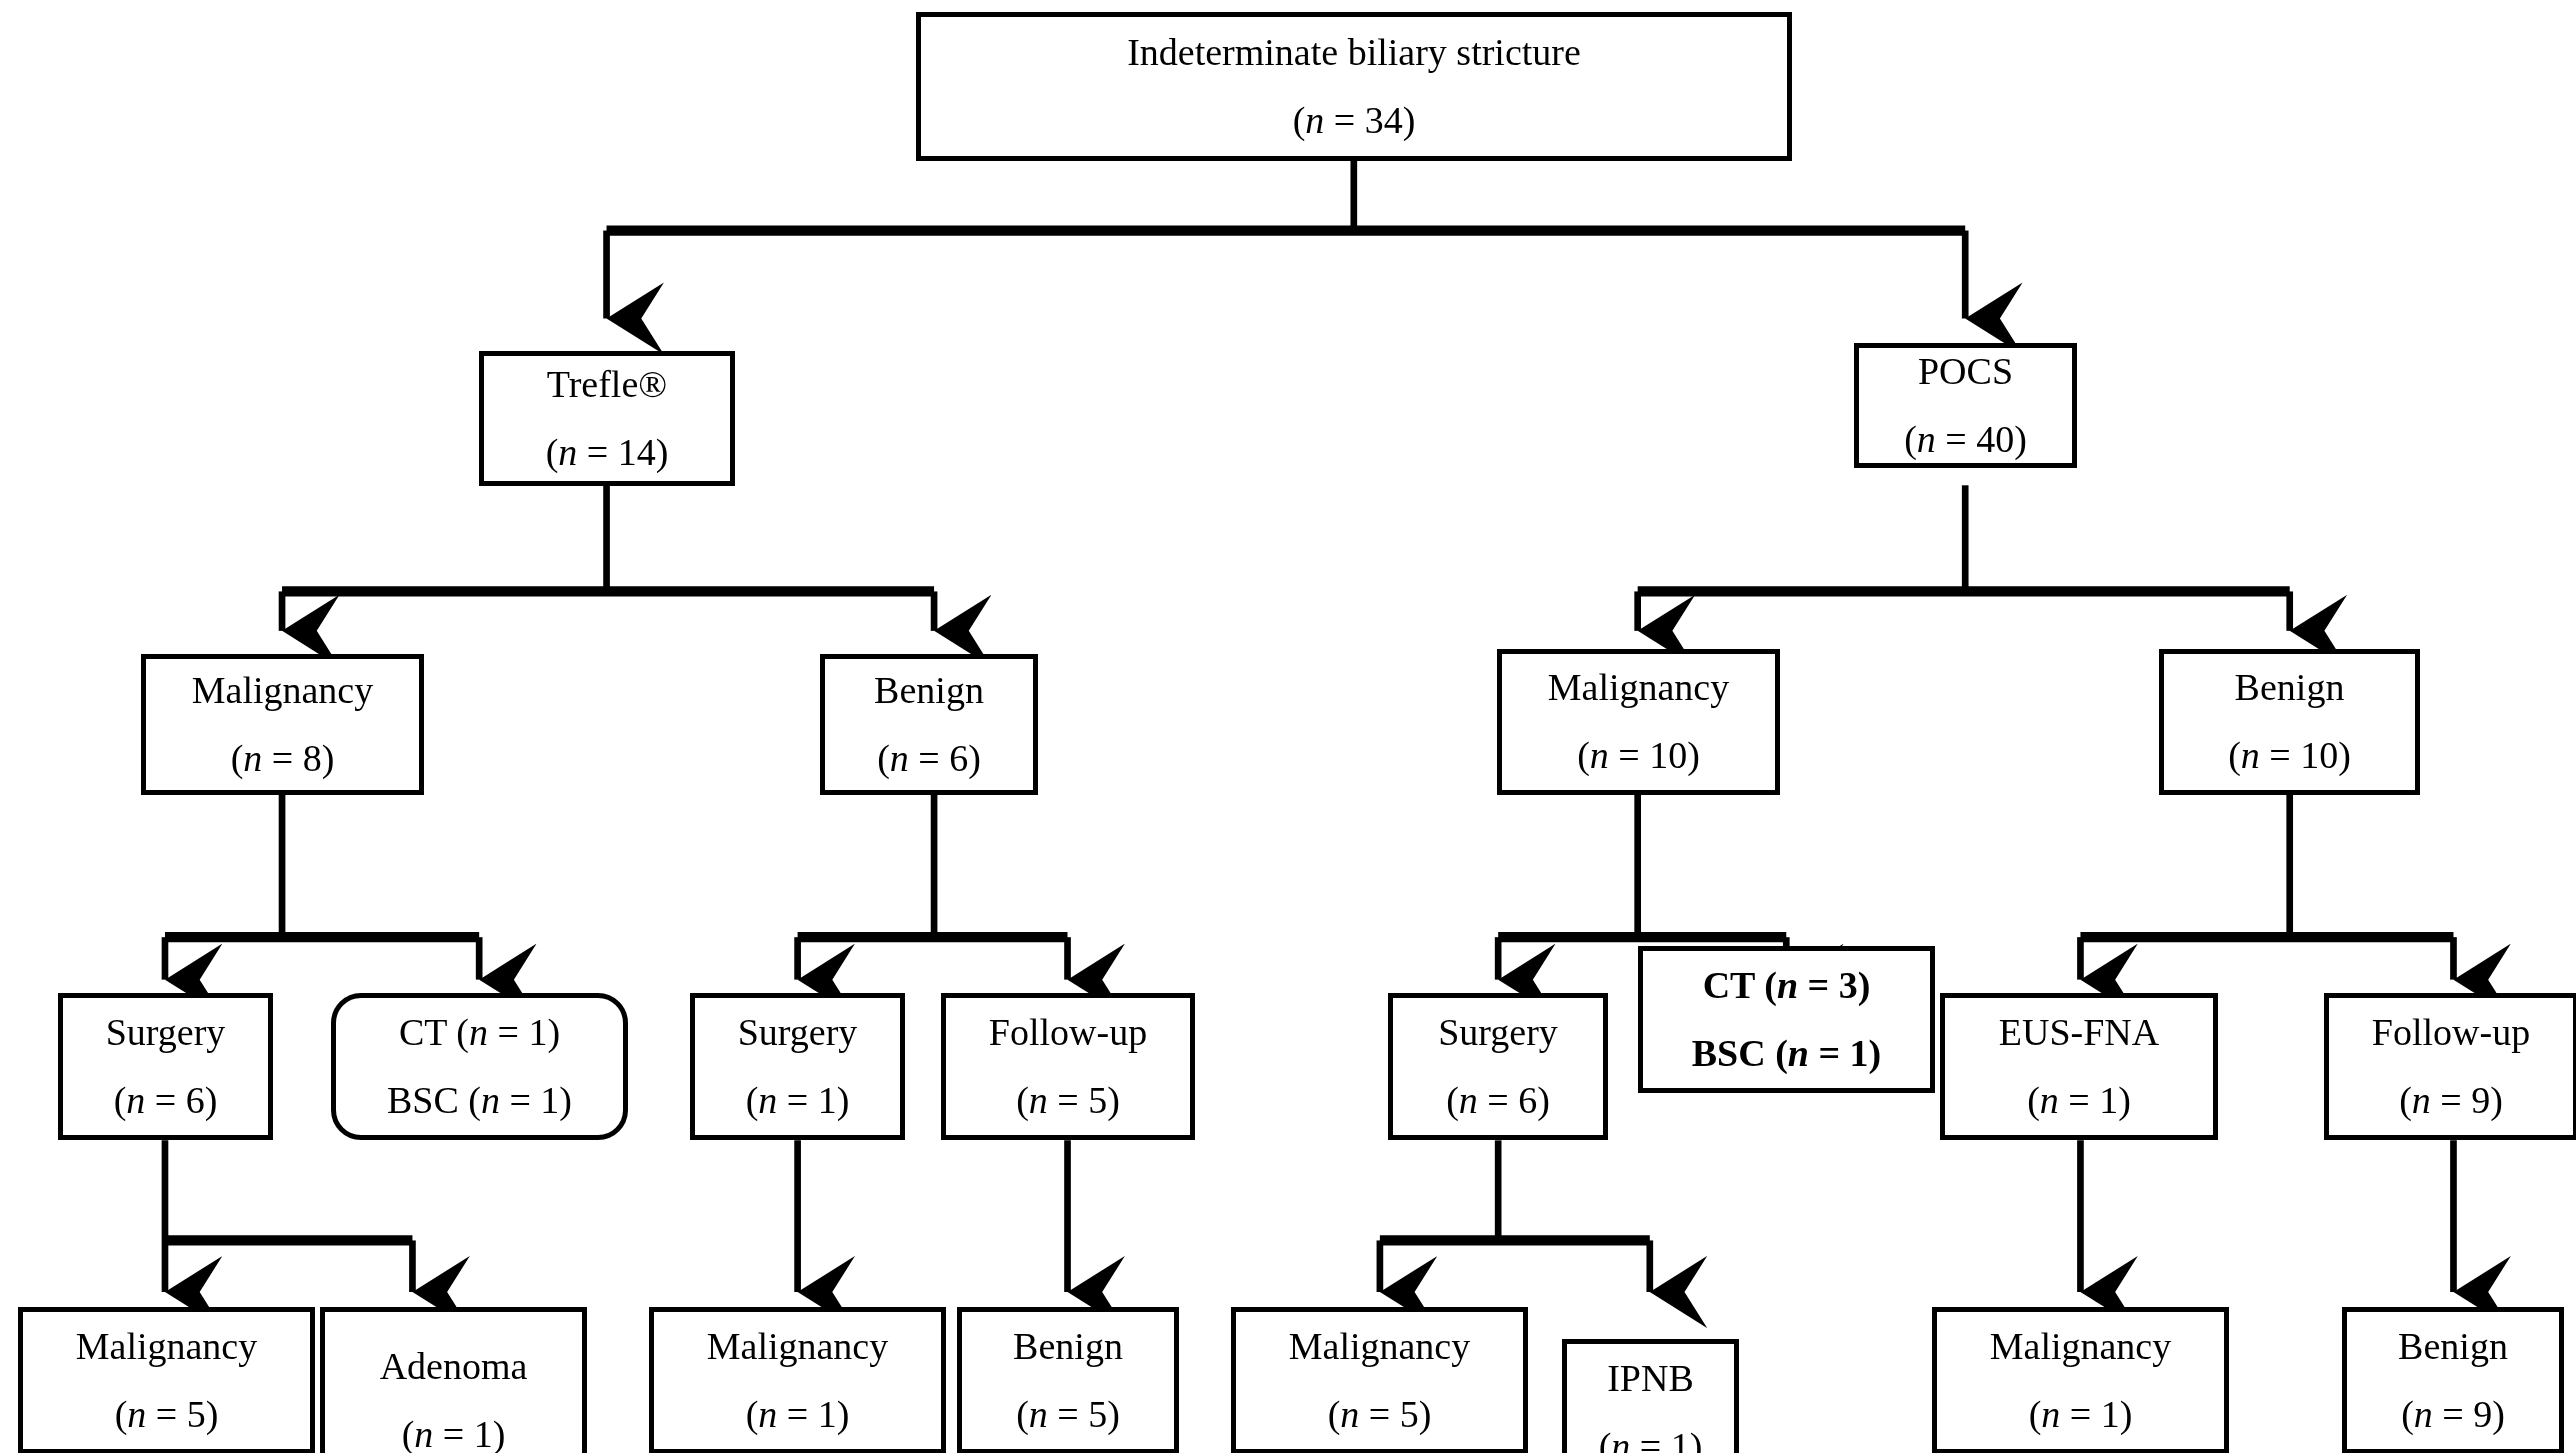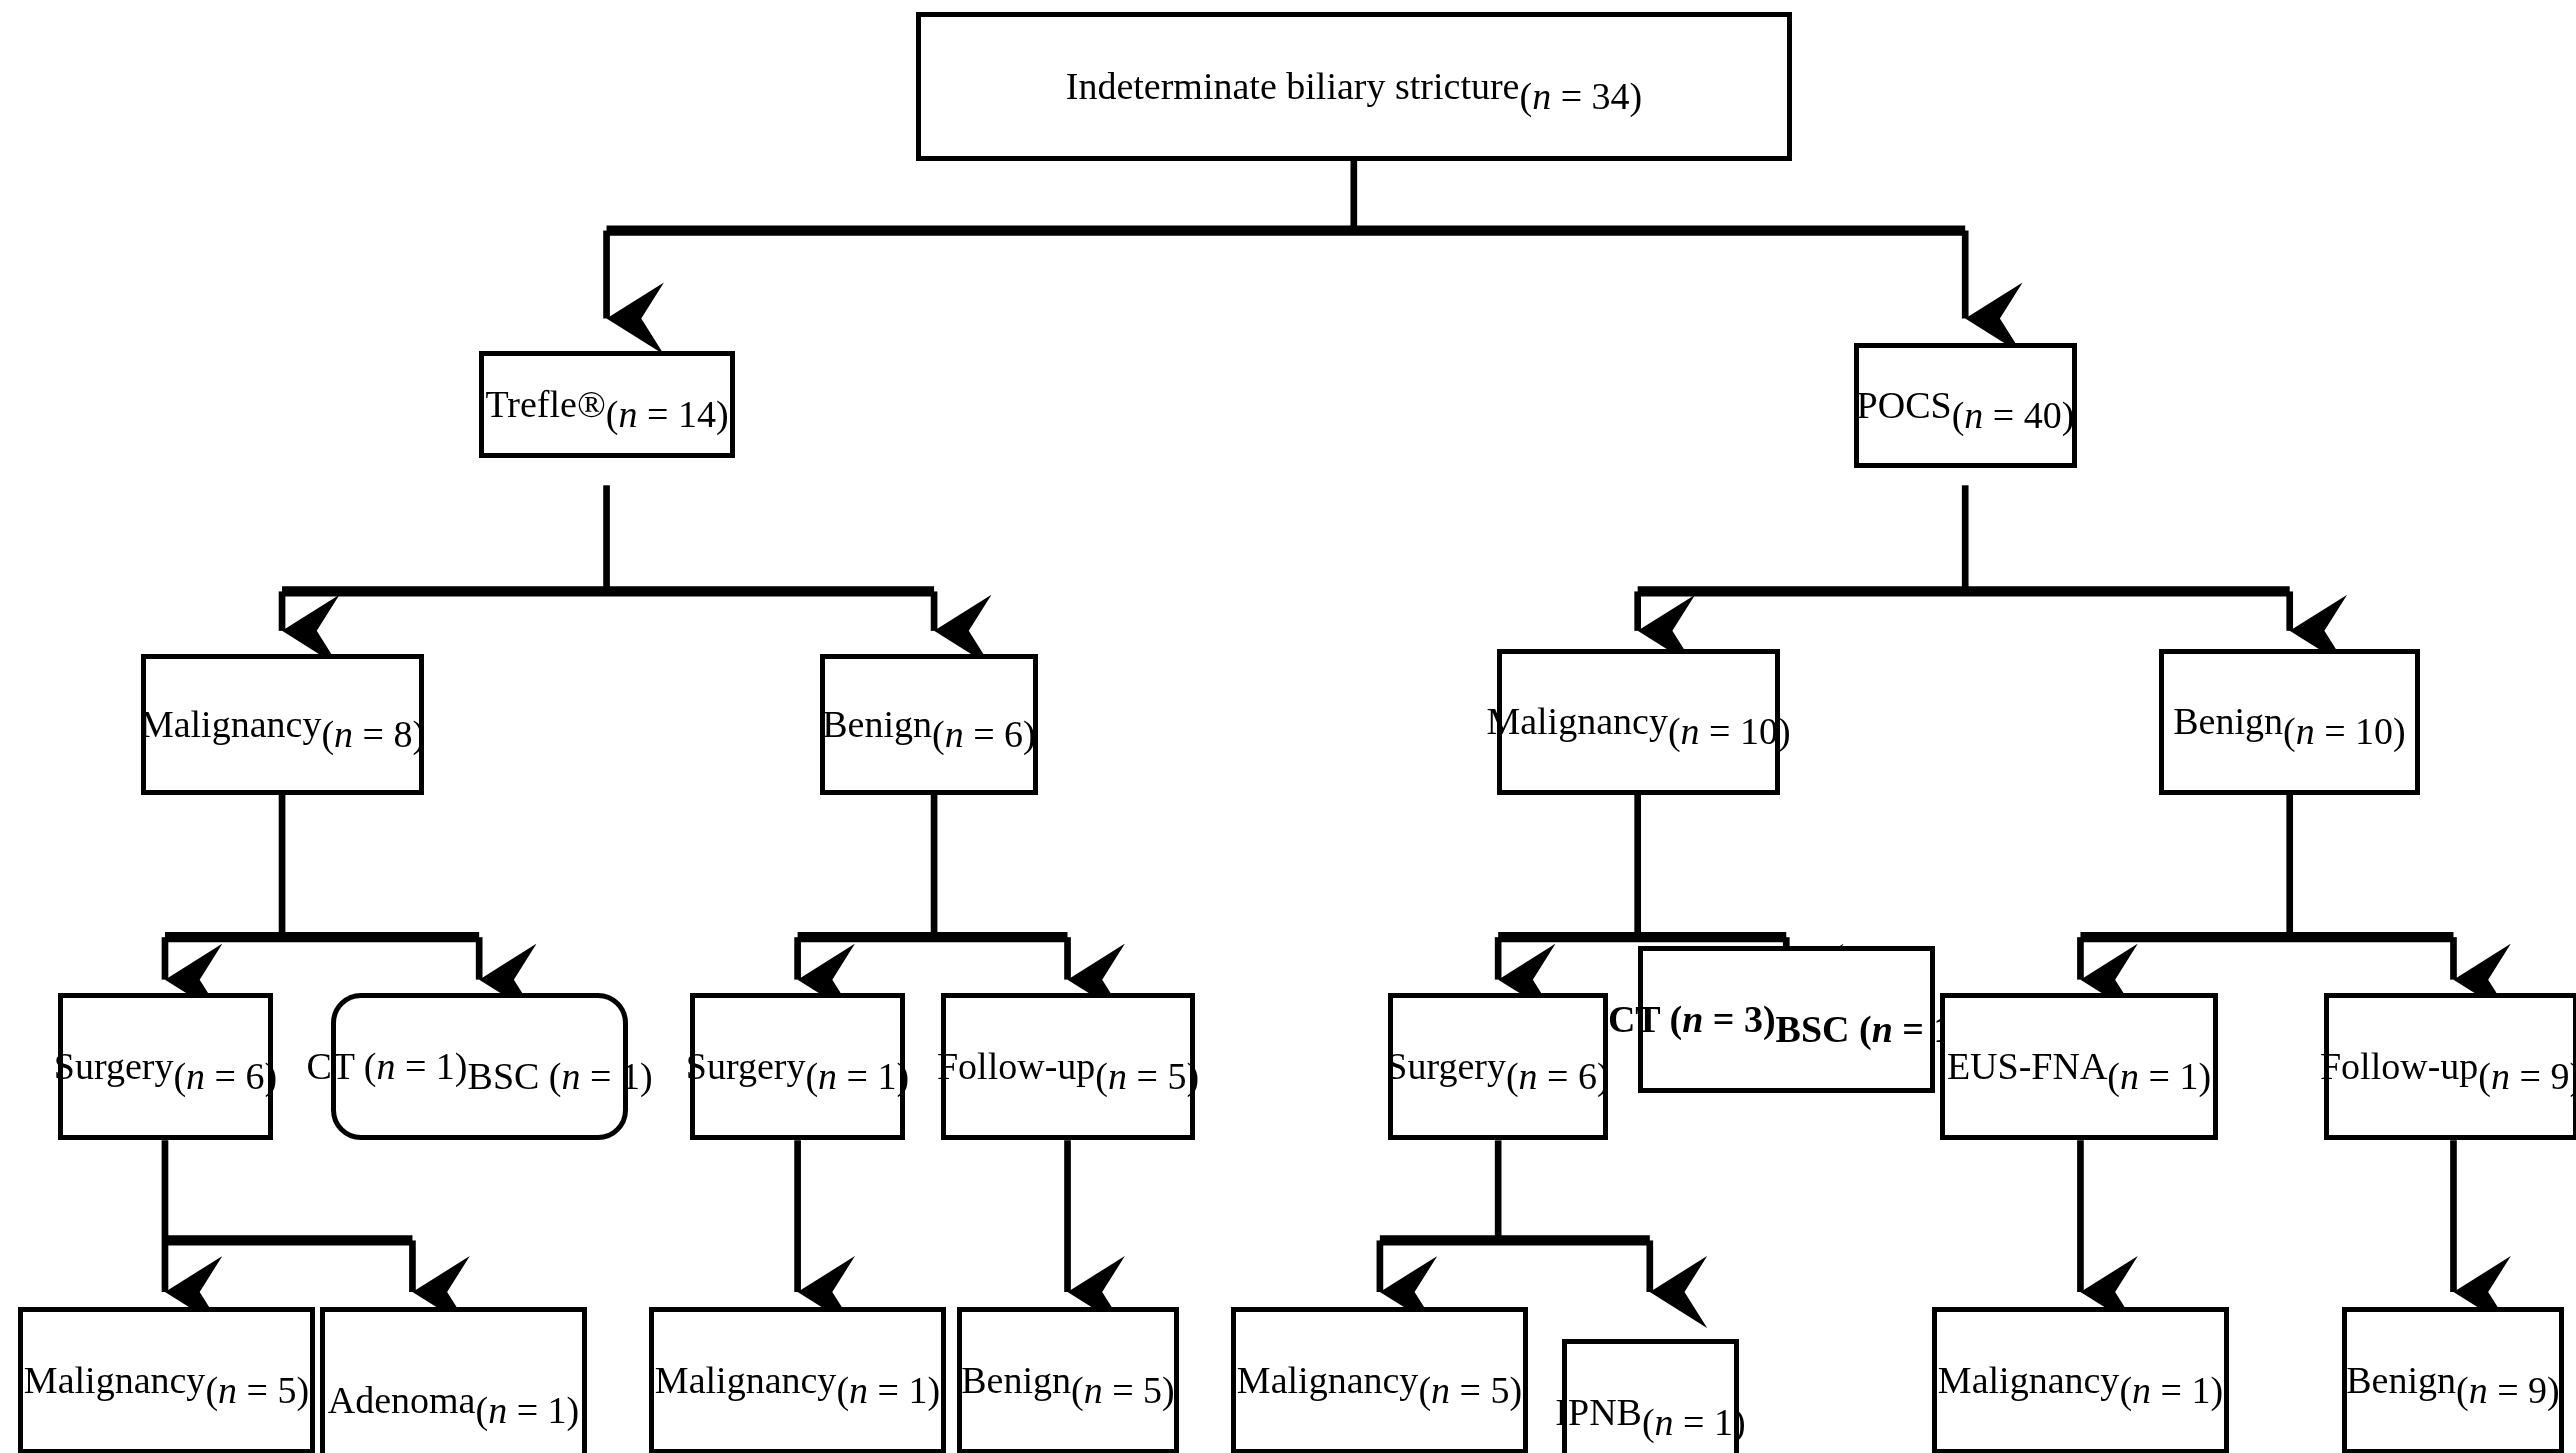--- a/index.html
+++ b/index.html
@@ -23,21 +23,21 @@
     width: 2576px;
     height: 1454px;
     pointer-events: none;
   }
   .node {
     position: absolute;
     box-sizing: border-box;
     border: 5.5px solid #000000;
     background: #ffffff;
     display: flex;
-    flex-direction: row;
+    flex-direction: column;
     align-items: center;
     justify-content: center;
     text-align: center;
     color: #000000;
     line-height: 1.26;
     z-index: 5;
   }
   .node .line {
     display: block;
     white-space: nowrap;
@@ -115,21 +115,21 @@
 
       <path d="M4045,1880 L4045,2130" marker-end="url(#ah)"></path>
     </g>
   </svg>
 
   <div class="node" style="left:916px; top:12px; width:876px; height:149px;">
     <span class="line">Indeterminate  biliary  stricture</span>
     <span class="line l2"><span>(</span><span class="it">n</span><span> = 34)</span></span>
   </div>
 
-  <div class="node" style="left:479px; top:351px; width:256px; height:107px;">
+  <div class="node" style="left:479px; top:351px; width:256px; height:135px;">
     <span class="line">Trefle®</span>
     <span class="line l2"><span>(</span><span class="it">n</span><span> = 14)</span></span>
   </div>
 
   <div class="node" style="left:1854px; top:343px; width:223px; height:125px;">
     <span class="line">POCS</span>
     <span class="line l2"><span>(</span><span class="it">n</span><span> = 40)</span></span>
   </div>
 
   <div class="node" style="left:141px; top:654px; width:283px; height:141px;">

